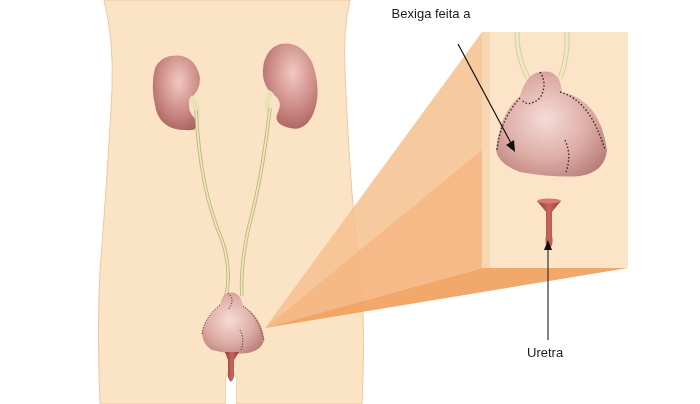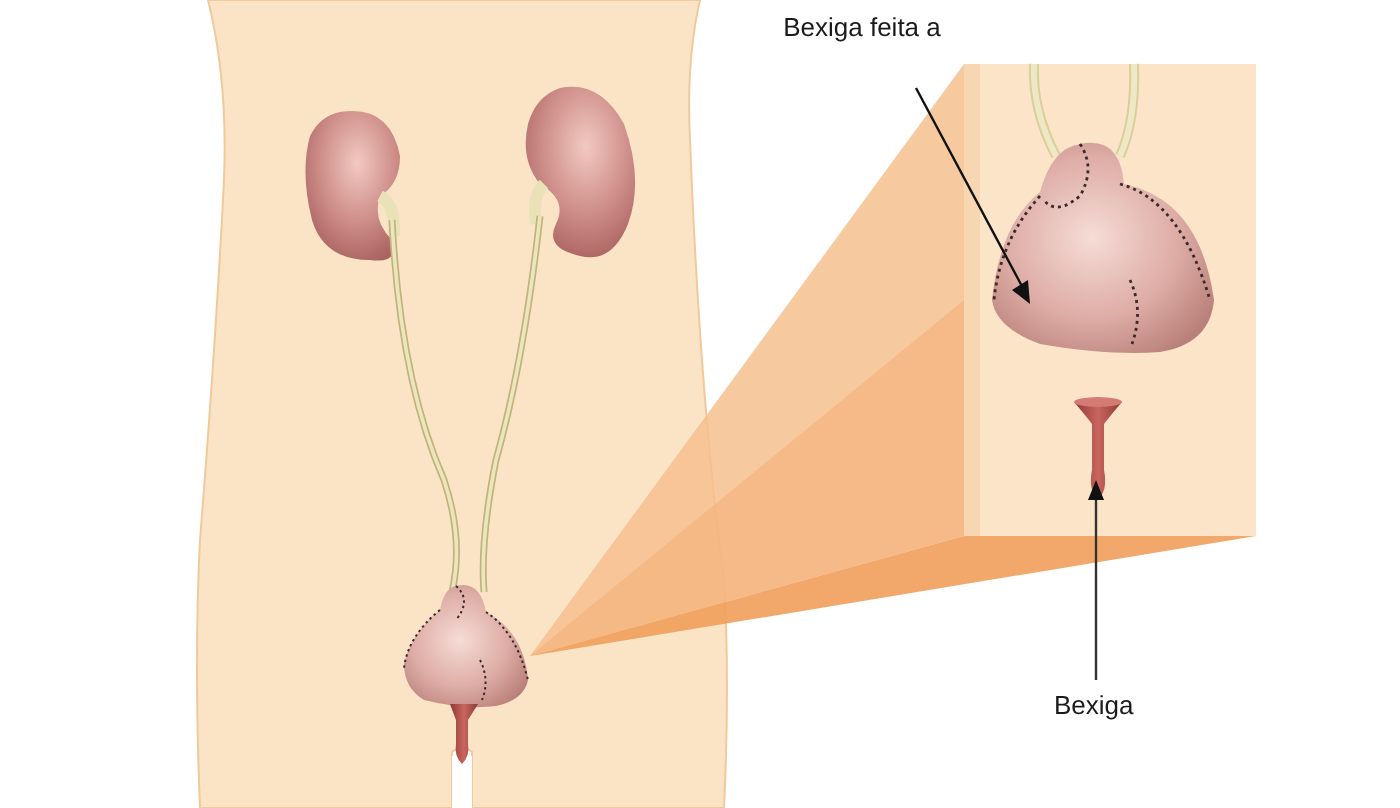--- a/index.html
+++ b/index.html
@@ -85,14 +85,14 @@
       <line x1="458" y1="44" x2="512" y2="145" stroke="#111" stroke-width="1.2"></line>
       <polygon points="515,152 506,145 514,140" fill="#111"></polygon>
       <line x1="548" y1="340" x2="548" y2="248" stroke="#333" stroke-width="1.2"></line>
       <polygon points="548,240 544,250 552,250" fill="#111"></polygon>
     </g>
   </svg>
 
   <div class="label" id="lbl-bexiga">
     <div>Bexiga feita a</div>
   </div>
-  <div class="label" id="lbl-uretra">Bexiga</div>
+  <div class="label" id="lbl-uretra">Uretra</div>
 </div>
 
 </body></html>

